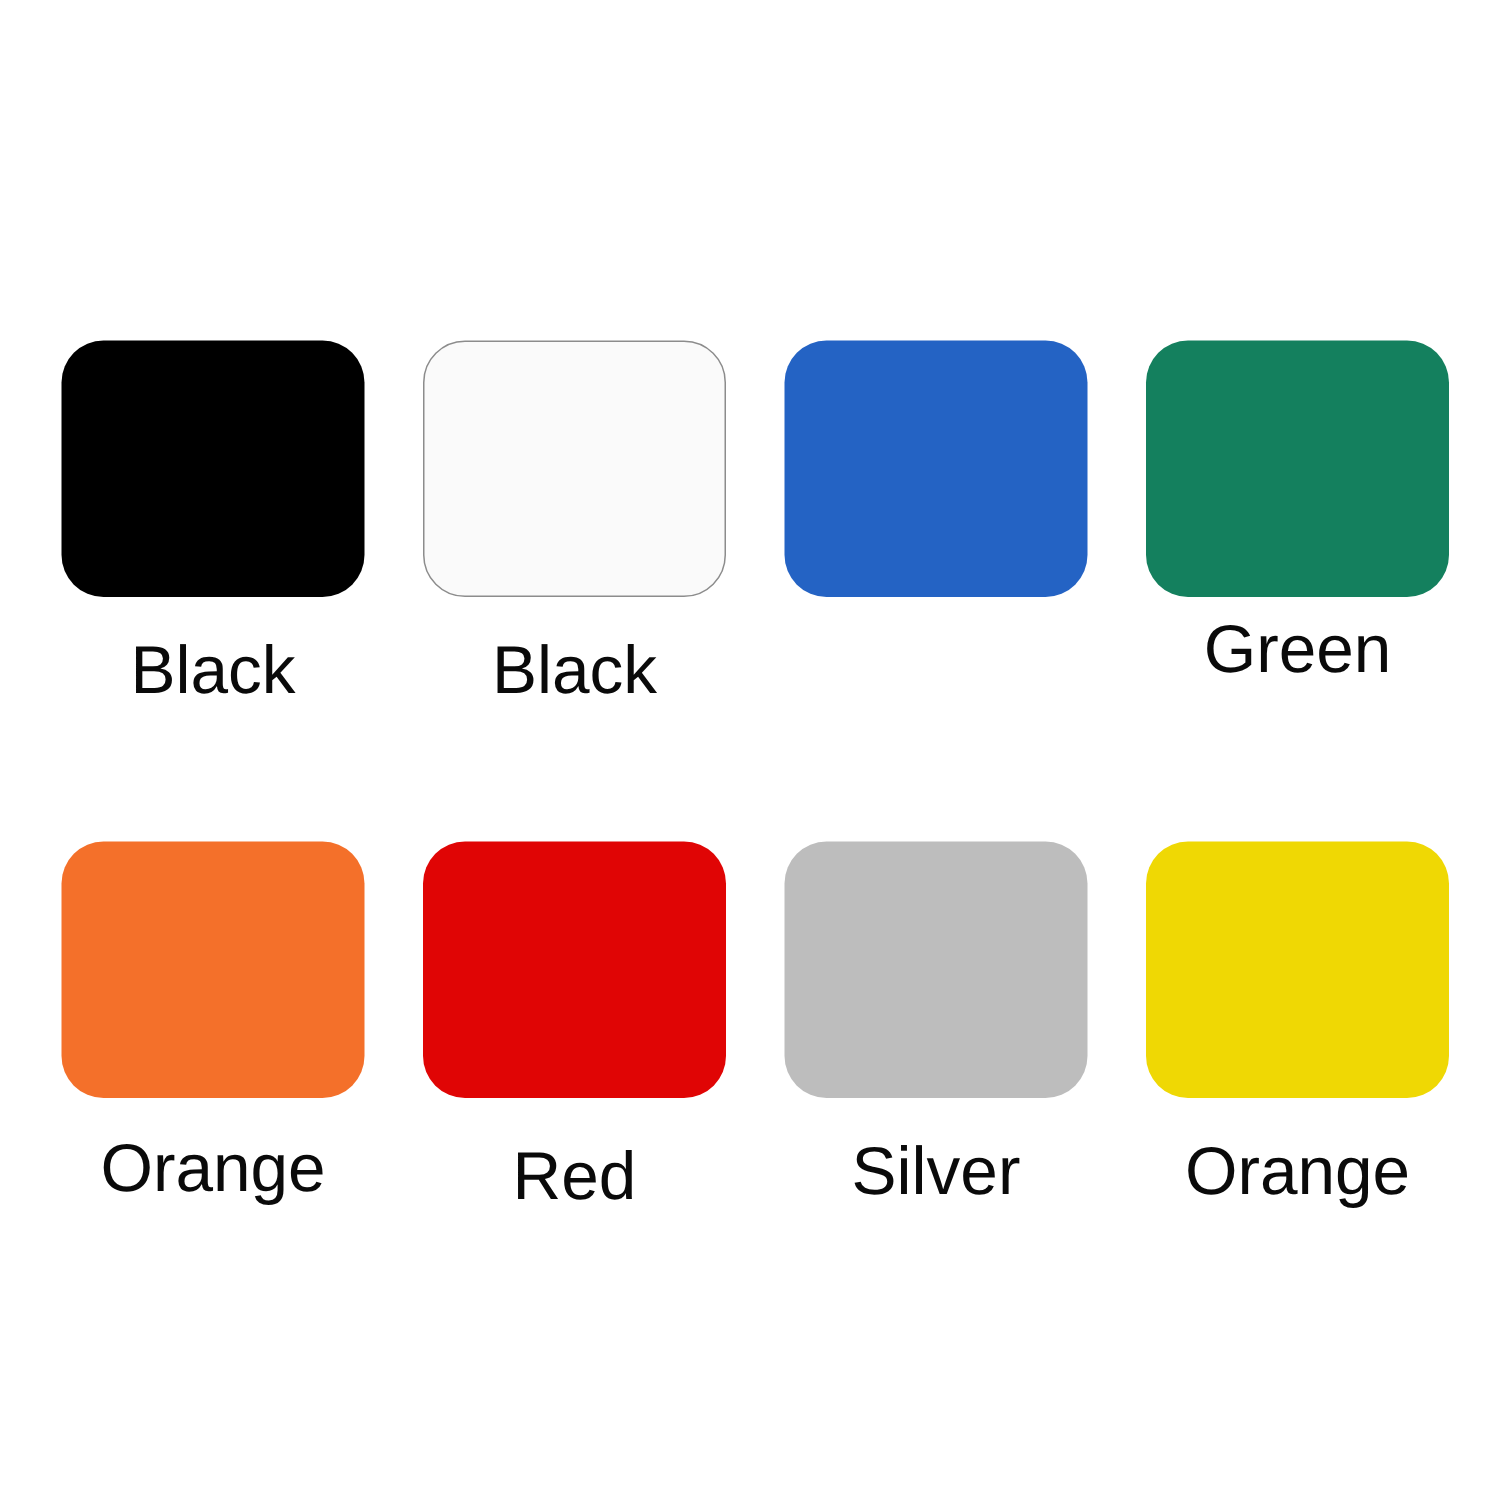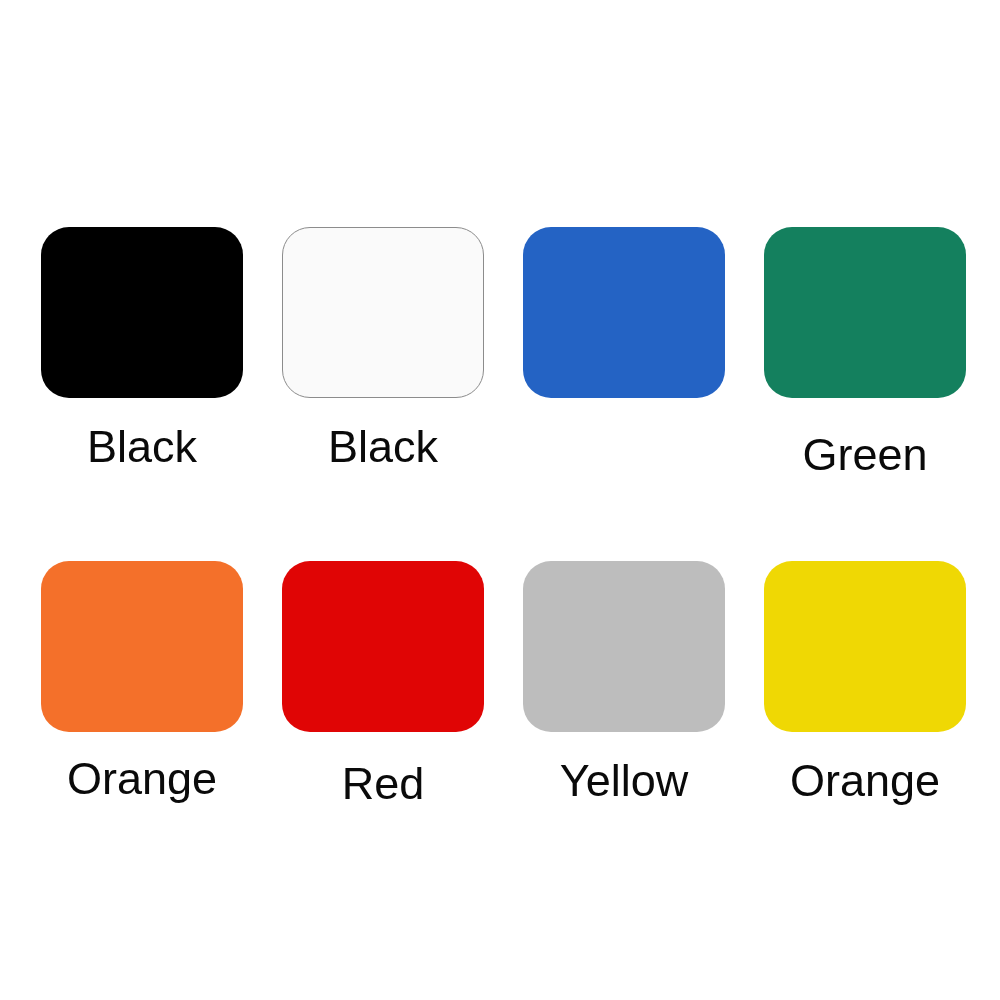--- a/index.html
+++ b/index.html
@@ -58,21 +58,21 @@
     right: -30px;
     top: 197px;
     text-align: center;
     font-size: 45px;
     line-height: 1;
     color: #0a0a0a;
     white-space: nowrap;
   }
 
   
-  .swatch-cell[data-index="3"] .swatch-label { top: 205px; }
+  .swatch-cell[data-index="3"] .swatch-label { top: 183px; }
   .swatch-cell[data-index="4"] .swatch-label { top: 195px; }
   .swatch-cell[data-index="5"] .swatch-label { top: 200px; }
 </style>
 </head>
 <body>
 
 <div id="swatch-board">
   <div class="swatch-grid">
       <div class="swatch-cell" data-index="0">
         <div class="swatch-chip" style="background: rgb(0, 0, 0);"></div>
@@ -92,20 +92,20 @@
       <div class="swatch-cell" data-index="4">
         <div class="swatch-chip" style="background: rgb(244, 112, 42);"></div>
         <div class="swatch-label">Orange</div>
       </div>
       <div class="swatch-cell" data-index="5">
         <div class="swatch-chip" style="background: rgb(224, 5, 5);"></div>
         <div class="swatch-label">Red</div>
       </div>
       <div class="swatch-cell" data-index="6">
         <div class="swatch-chip" style="background: rgb(189, 189, 189);"></div>
-        <div class="swatch-label">Yellow</div>
+        <div class="swatch-label">Silver</div>
       </div>
       <div class="swatch-cell" data-index="7">
         <div class="swatch-chip" style="background: rgb(239, 216, 4);"></div>
         <div class="swatch-label">Orange</div>
       </div>
     </div>
 </div>
 
 </body></html>

